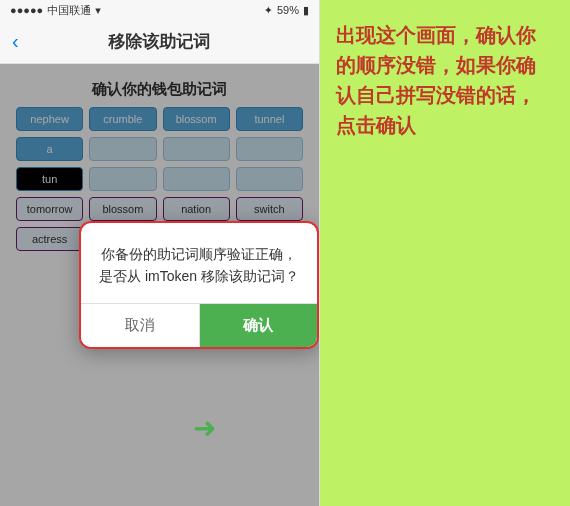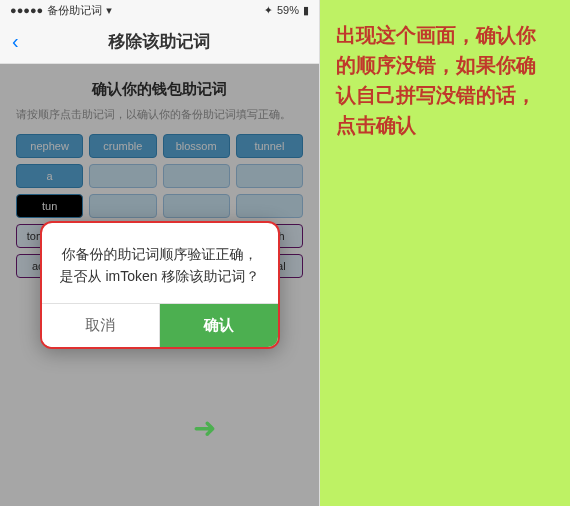--- a/index.html
+++ b/index.html
@@ -135,21 +135,21 @@
       cursor: pointer;
     }
 
     
     .dialog-overlay {
       position: absolute;
       top: 0; left: 0; right: 0; bottom: 0;
       background: rgba(0,0,0,0.35);
       display: flex;
       align-items: center;
-      justify-content: center;
+      justify-content: flex-end;
       z-index: 10;
     }
 
     .dialog-box {
       background: #fff;
       border-radius: 12px;
       width: 240px;
       padding: 20px 16px 0;
       box-shadow: 0 4px 20px rgba(0,0,0,0.3);
       border: 2px solid #e03030;
@@ -222,39 +222,38 @@
     }
   </style>
 </head>
 <body>
 
 <div class="phone-frame">
 
   <div class="status-bar">
     <div class="status-left">
       <span>●●●●●</span>
-      <span>备份助记词</span>
+      <span>中国联通</span>
       <span>▾</span>
     </div>
     <div style="font-size:13px;font-weight:600;margin-top:46px;">14:12</div>
     <div class="status-right">
       <span>✦</span>
       <span>59%</span>
       <span>▮</span>
     </div>
   </div>
 
   <div class="nav-bar">
     <span class="nav-back">‹</span>
     <span class="nav-title">移除该助记词</span>
   </div>
 
   <div class="main-content">
     <div class="page-title">确认你的钱包助记词</div>
-    <div class="page-subtitle">请按顺序点击助记词，以确认你的备份助记词填写正确。</div>
 
     <div class="word-grid">
       <div class="word-chip selected">nephew</div>
       <div class="word-chip selected">crumble</div>
       <div class="word-chip selected">blossom</div>
       <div class="word-chip selected">tunnel</div>
     </div>
 
     <div class="word-grid">
       <div class="word-chip selected">a</div>

